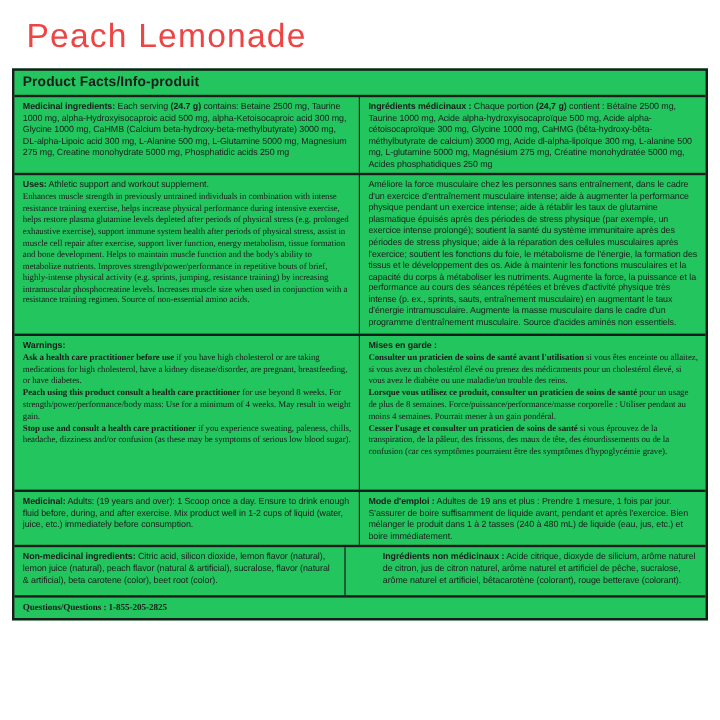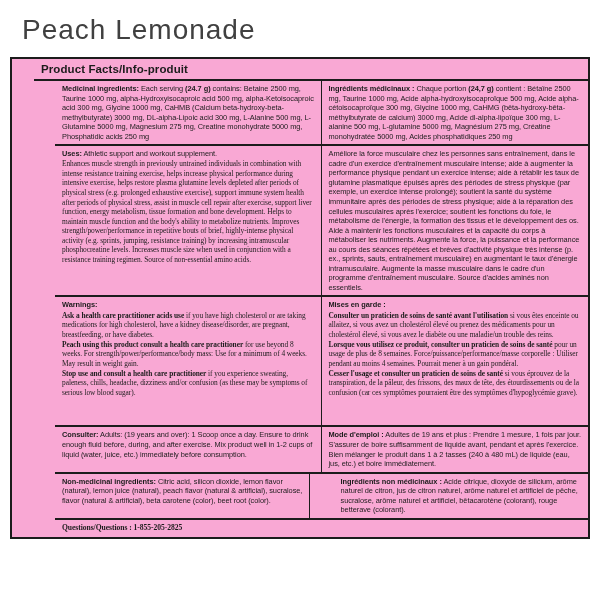--- a/index.html
+++ b/index.html
@@ -10,39 +10,37 @@
     background: #ffffff;
     overflow: hidden;
     font-family: "Liberation Sans", sans-serif;
     color: #1c1c1c;
   }
   .title {
     margin: 14px 0 0 22px;
     font-size: 28px;
     font-weight: 400;
     letter-spacing: 1px;
-    color: #404040;
+    color: #ef4444;
   }
   .facts-table {
     margin: 11px 10px 0 10px;
     border: 2px solid #1c1c1c;
-    background: #f9a8d4;
-    padding-left: 22px;
+    background: #22c55e;
   }
   .facts-header {
     font-weight: bold;
     font-size: 11.5px;
     padding: 4px 6px 4px 7px;
     border-bottom: 2px solid #1c1c1c;
     letter-spacing: 0.1px;
   }
   .facts-row {
     display: flex;
     border-bottom: 2px solid #1c1c1c;
-    margin-left: 21px;
   }
   .facts-row:last-child { border-bottom: none; }
   .facts-cell {
     width: 50%;
     box-sizing: border-box;
     padding: 3px 6px 3px 7px;
     font-size: 7.4px;
     line-height: 9.55px;
     letter-spacing: -0.05px;
   }
@@ -83,34 +81,34 @@
             <p><b>Uses:</b><span> Athletic support and workout supplement.</span></p>
             <p><span>Enhances muscle strength in previously untrained individuals in combination with intense resistance training exercise, helps increase physical performance during intensive exercise, helps restore plasma glutamine levels depleted after periods of physical stress (e.g. prolonged exhaustive exercise), support immune system health after periods of physical stress, assist in muscle cell repair after exercise, support liver function, energy metabolism, tissue formation and bone development. Helps to maintain muscle function and the body's ability to metabolize nutrients. Improves strength/power/performance in repetitive bouts of brief, highly-intense physical activity (e.g. sprints, jumping, resistance training) by increasing intramuscular phosphocreatine levels. Increases muscle size when used in conjunction with a resistance training regimen. Source of non-essential amino acids.</span></p>
           </div>
           <div class="facts-cell">
             <p><span>Améliore la force musculaire chez les personnes sans entraînement, dans le cadre d'un exercice d'entraînement musculaire intense; aide à augmenter la performance physique pendant un exercice intense; aide à rétablir les taux de glutamine plasmatique épuisés après des périodes de stress physique (par exemple, un exercice intense prolongé); soutient la santé du système immunitaire après des périodes de stress physique; aide à la réparation des cellules musculaires après l'exercice; soutient les fonctions du foie, le métabolisme de l'énergie, la formation des tissus et le développement des os. Aide à maintenir les fonctions musculaires et la capacité du corps à métaboliser les nutriments. Augmente la force, la puissance et la performance au cours des séances répétées et brèves d'activité physique très intense (p. ex., sprints, sauts, entraînement musculaire) en augmentant le taux d'énergie intramusculaire. Augmente la masse musculaire dans le cadre d'un programme d'entraînement musculaire. Source d'acides aminés non essentiels.</span></p>
           </div>
         </div>
         <div class="facts-row row-warnings">
           <div class="facts-cell">
             <p><b>Warnings:</b></p>
-            <p><b>Ask a health care practitioner acids use</b><span> if you have high cholesterol or are taking medications for high cholesterol, have a kidney disease/disorder, are pregnant, breastfeeding, or have diabetes.</span></p>
+            <p><b>Ask a health care practitioner before use</b><span> if you have high cholesterol or are taking medications for high cholesterol, have a kidney disease/disorder, are pregnant, breastfeeding, or have diabetes.</span></p>
             <p><b>Peach using this product consult a health care practitioner</b><span> for use beyond 8 weeks. For strength/power/performance/body mass: Use for a minimum of 4 weeks. May result in weight gain.</span></p>
             <p><b>Stop use and consult a health care practitioner</b><span> if you experience sweating, paleness, chills, headache, dizziness and/or confusion (as these may be symptoms of serious low blood sugar).</span></p>
           </div>
           <div class="facts-cell">
             <p><b>Mises en garde :</b></p>
             <p><b>Consulter un praticien de soins de santé avant l'utilisation</b><span> si vous êtes enceinte ou allaitez, si vous avez un cholestérol élevé ou prenez des médicaments pour un cholestérol élevé, si vous avez le diabète ou une maladie/un trouble des reins.</span></p>
             <p><b>Lorsque vous utilisez ce produit, consulter un praticien de soins de santé</b><span> pour un usage de plus de 8 semaines. Force/puissance/performance/masse corporelle : Utiliser pendant au moins 4 semaines. Pourrait mener à un gain pondéral.</span></p>
             <p><b>Cesser l'usage et consulter un praticien de soins de santé</b><span> si vous éprouvez de la transpiration, de la pâleur, des frissons, des maux de tête, des étourdissements ou de la confusion (car ces symptômes pourraient être des symptômes d'hypoglycémie grave).</span></p>
           </div>
         </div>
         <div class="facts-row row-directions">
           <div class="facts-cell">
-            <p><b>Consulter:</b><span> Adults: (19 years and over): 1 Scoop once a day. Ensure to drink enough fluid before, during, and after exercise. Mix product well in 1-2 cups of liquid (water, juice, etc.) immediately before consumption.</span></p>
+            <p><b>Medicinal:</b><span> Adults: (19 years and over): 1 Scoop once a day. Ensure to drink enough fluid before, during, and after exercise. Mix product well in 1-2 cups of liquid (water, juice, etc.) immediately before consumption.</span></p>
           </div>
           <div class="facts-cell">
             <p><b>Mode d'emploi :</b><span> Adultes de 19 ans et plus : Prendre 1 mesure, 1 fois par jour. S'assurer de boire suffisamment de liquide avant, pendant et après l'exercice. Bien mélanger le produit dans 1 à 2 tasses (240 à 480 mL) de liquide (eau, jus, etc.) et boire immédiatement.</span></p>
           </div>
         </div>
         <div class="facts-row row-non-medicinal-ingredients">
           <div class="facts-cell">
             <p><b>Non-medicinal ingredients:</b><span> Citric acid, silicon dioxide, lemon flavor (natural), lemon juice (natural), peach flavor (natural &amp; artificial), sucralose, flavor (natural &amp; artificial), beta carotene (color), beet root (color).</span></p>
           </div>
           <div class="facts-cell">

